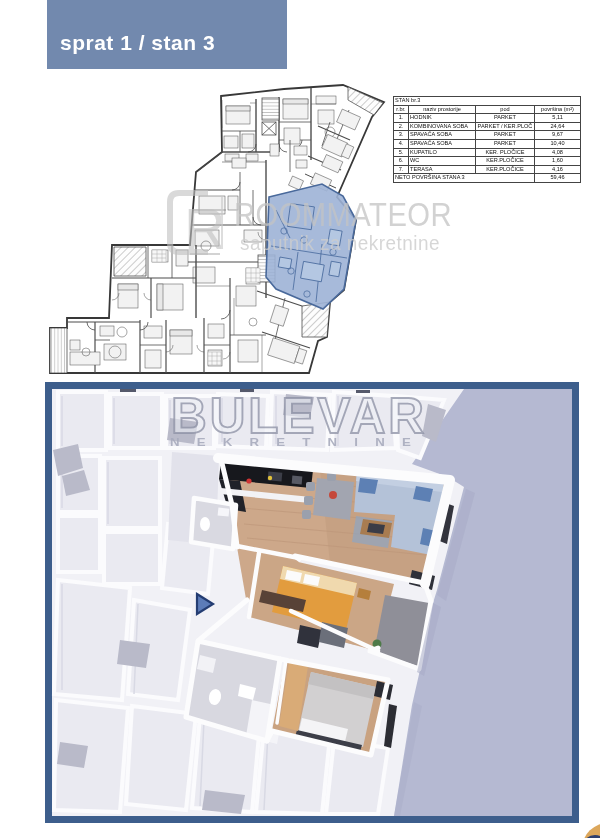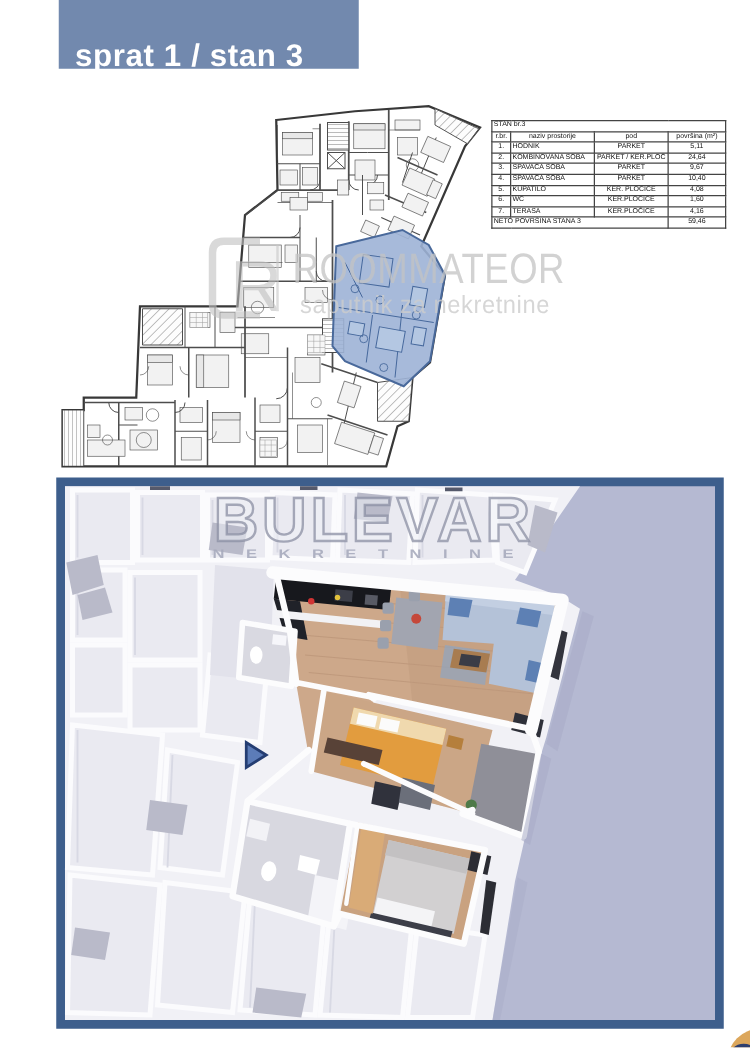--- a/index.html
+++ b/index.html
@@ -1,18 +1,18 @@
 <!DOCTYPE html>
 <html><head>
 <meta charset="utf-8">
 <style>
   html,body{margin:0;padding:0;}
   body{width:600px;height:838px;background:#ffffff;font-family:"Liberation Sans",sans-serif;position:relative;overflow:hidden;}
-  #band{position:absolute;left:47px;top:0;width:240px;height:55px;background:#7289ae;color:#fff;
-        font-weight:bold;font-size:25px;letter-spacing:0.5px;}
+  #band{position:absolute;left:47px;top:0;width:240px;height:69px;background:#7289ae;color:#fff;
+        font-weight:bold;font-size:21px;letter-spacing:0.5px;}
   #band span{position:absolute;left:13px;top:31px;}
   #tablewrap{position:absolute;left:393px;top:96px;width:187px;font-size:5.6px;color:#111;}
   table{border-collapse:collapse;width:187px;table-layout:fixed;border:1.5px solid #222;}
   td{border:1px solid #444;padding:0 1px;height:7.6px;line-height:7.6px;white-space:nowrap;overflow:hidden;}
   .c{text-align:center;}
   svg{position:absolute;left:0;top:0;}
 </style>
 </head>
 <body>
 

